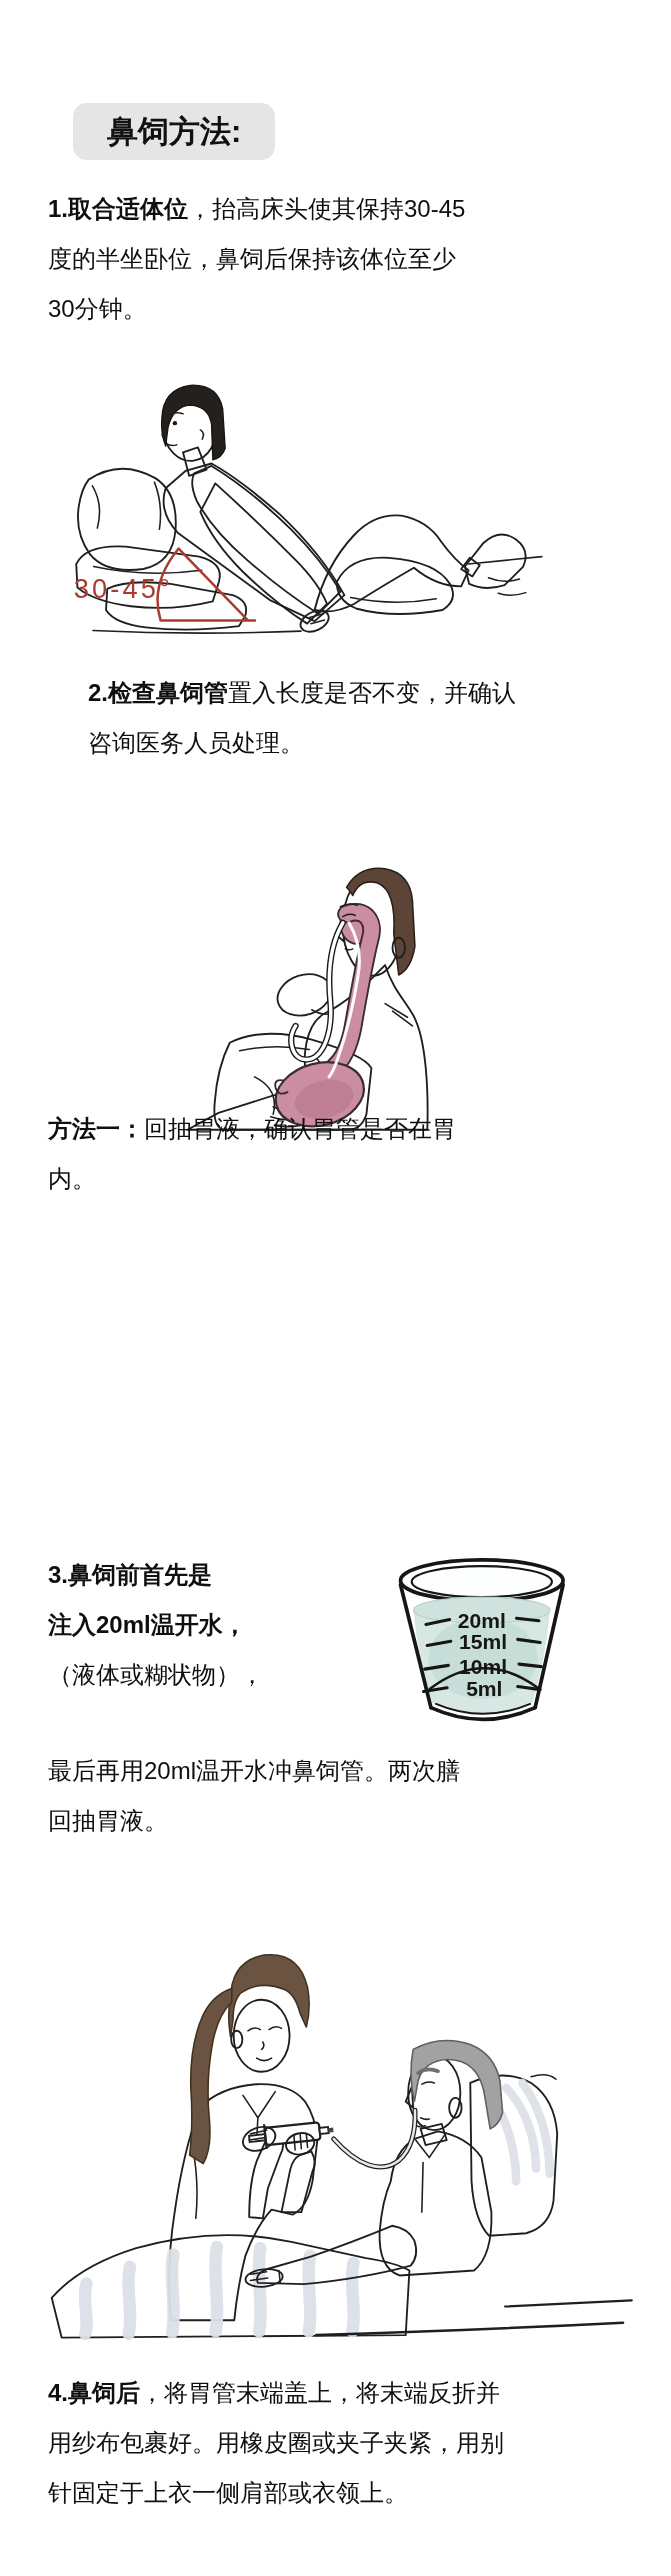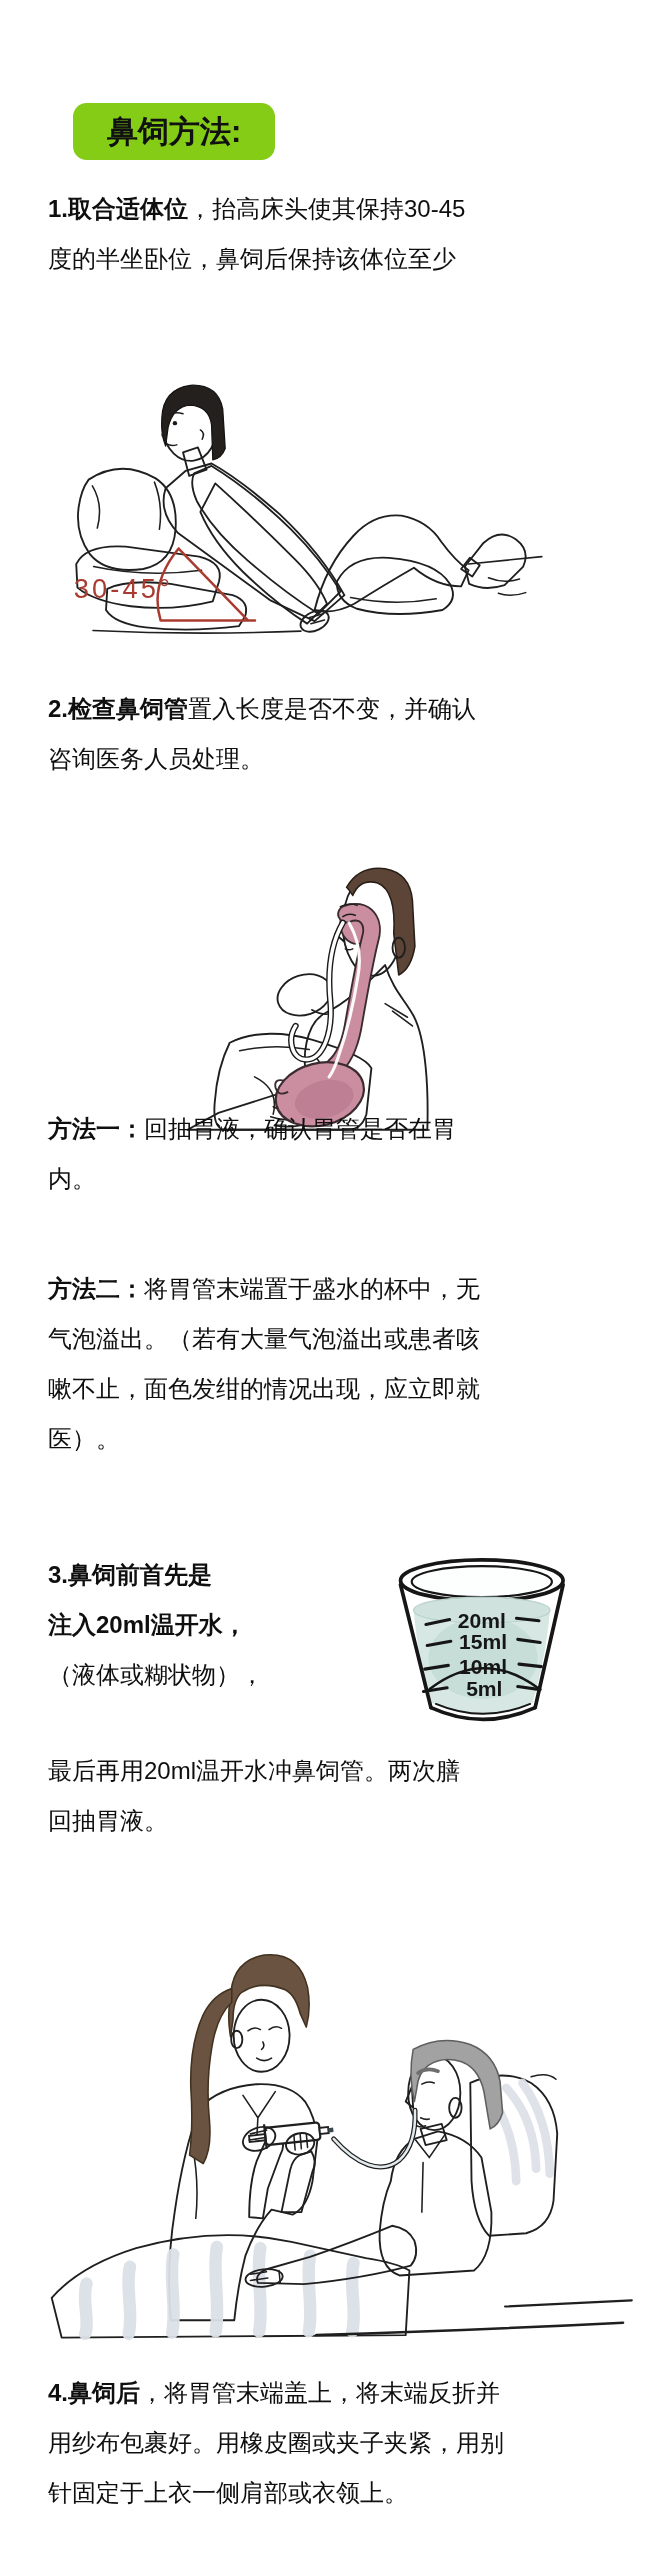--- a/index.html
+++ b/index.html
@@ -1,38 +1,39 @@
 <!DOCTYPE html>
 <html style="font-size:10px"><head>
 <meta charset="utf-8">
 <style>
   html,body{margin:0;padding:0;background:#ffffff;}
   .page{position:relative;width:671px;height:2576px;background:#ffffff;overflow:hidden;
         font-family:"Liberation Sans", sans-serif;color:#0f0f0f;}
   .badge{position:absolute;left:73px;top:103px;height:57px;line-height:57px;
-         background:#84cc16;border-radius:13.7px;padding:0 34px;font-size:31px;font-weight:700;color:#111;}
+         background:#e5e5e5;border-radius:13.7px;padding:0 34px;font-size:31px;font-weight:700;color:#111;}
   .para{position:absolute;left:48px;font-size:24px;line-height:50px;color:#0f0f0f;}
   .ln{white-space:nowrap;height:50px;}
   .ln b{font-weight:700;}
   .ln span{font-weight:400;}
   .illus{position:absolute;}
   svg{display:block;}
   .outl{stroke:#1f1f1f;stroke-width:3;fill:none;stroke-linecap:round;stroke-linejoin:round;}
   .thin{stroke:#1f1f1f;stroke-width:2.5;fill:none;stroke-linecap:round;}
 </style>
 </head>
 <body>
 
 <div class="page">
 
   <div class="badge">鼻饲方法:</div>
 
   <div class="para" style="top:184px;">
     <div class="ln"><b>1.取合适体位</b><span>，抬高床头使其保持30-45</span></div>
     <div class="ln"><span>度的半坐卧位，鼻饲后保持该体位至少</span></div>
+    <div class="ln"><span>30分钟。</span></div>
   </div>
 
   <div class="illus" style="left:34px;top:379px;">
     <svg width="537" height="295" viewBox="0 0 865 475">
       <defs>
         <pattern id="pj" patternUnits="userSpaceOnUse" width="13" height="13" patternTransform="rotate(32)">
           <rect width="13" height="13" fill="#ffffff"></rect>
           <line x1="3" y1="0" x2="3" y2="13" stroke-width="5" stroke="#b9d8e7"></line>
         </pattern>
       </defs>
@@ -66,21 +67,21 @@
       <circle cx="227" cy="71" r="3.5" fill="#1a1a1a"></circle>
       <path class="thin" d="M 208,86 Q 204,92 210,95 M 213,104 Q 221,109 230,106 M 268,82 Q 276,87 271,97"></path>
 
       <g>
         <path d="M 233,273 L 345,389 M 204,389 L 356,389 M 233,273 Q 186,330 204,389" stroke-width="4" fill="none" stroke-linecap="round" stroke="#a93b31"></path>
         <text x="64" y="352" font-size="44" letter-spacing="5" fill="#a93b31">30-45°</text>
       </g>
     </svg>
   </div>
 
-  <div class="para" style="top:684px;">
+  <div class="para" style="top:668px;margin-left:40px;">
     <div class="ln"><b>2.检查鼻饲管</b><span>置入长度是否不变，并确认</span></div>
     <div class="ln"><span>咨询医务人员处理。</span></div>
   </div>
 
   <div class="illus" style="left:180px;top:853px;">
     <svg width="261" height="280" viewBox="0 0 420 450">
 
       <ellipse cx="310" cy="115" rx="48" ry="82" class="outl" fill="#ecc9a8"></ellipse>
       <path d="M 262,108 L 250,130 L 264,142 Z" class="outl" fill="#ecc9a8"></path>
 
@@ -109,26 +110,20 @@
       <path class="thin" d="M 258,86 Q 272,79 285,84 M 262,102 Q 272,96 282,100 M 266,154 Q 272,157 278,154"></path>
       <ellipse cx="352" cy="152" rx="10" ry="16" class="outl" fill="#ecc9a8"></ellipse>
     </svg>
   </div>
 
   <div class="para" style="top:1104px;">
     <div class="ln"><b>方法一：</b><span>回抽胃液，确认胃管是否在胃</span></div>
     <div class="ln"><span>内。</span></div>
   </div>
 
-  <div class="para" style="top:1264px;">
-    <div class="ln"><b>方法二：</b><span>将胃管末端置于盛水的杯中，无</span></div>
-    <div class="ln"><span>气泡溢出。（若有大量气泡溢出或患者咳</span></div>
-    <div class="ln"><span>嗽不止，面色发绀的情况出现，应立即就</span></div>
-    <div class="ln"><span>医）。</span></div>
-  </div>
 
   <div class="para" style="top:1550px;">
     <div class="ln"><b>3.鼻饲前首先是</b></div>
     <div class="ln"><b>注入20ml温开水，</b></div>
     <div class="ln"><span>（液体或糊状物），</span></div>
   </div>
 
   <div class="illus" style="left:390px;top:1546px;">
     <svg width="183" height="196" viewBox="0 0 295 315">
 

